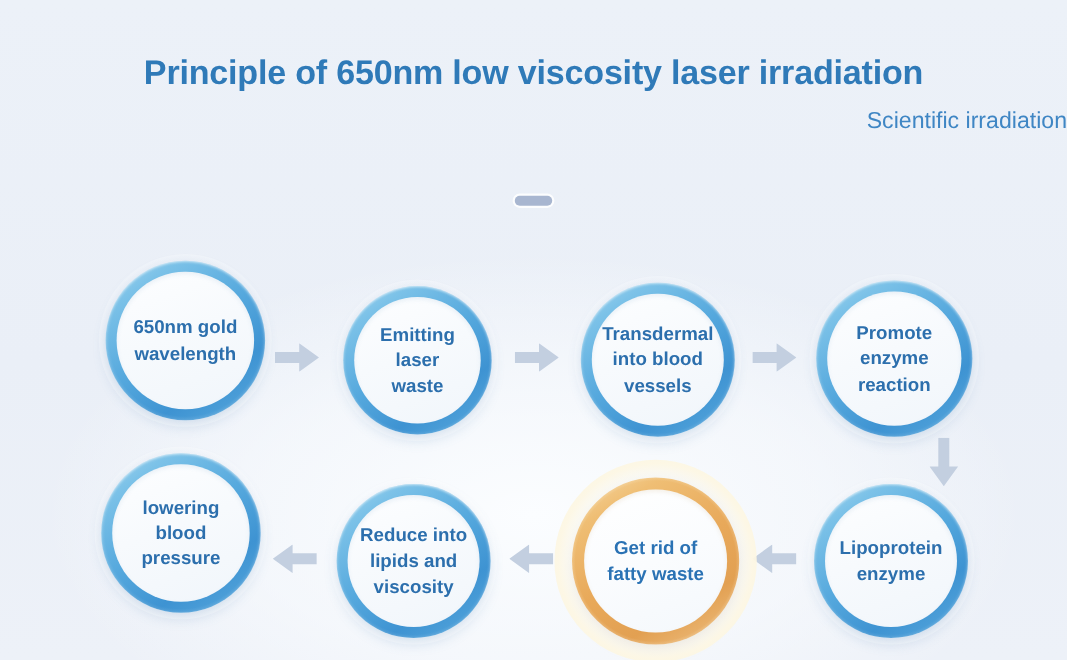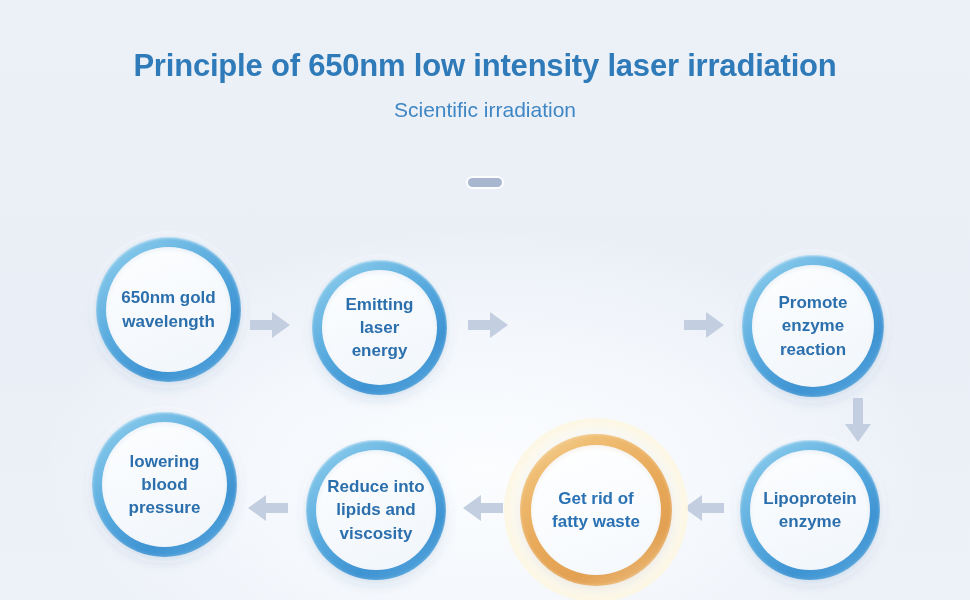--- a/index.html
+++ b/index.html
@@ -22,21 +22,21 @@
   .title {
     position:absolute; left:0; top:48px; width:970px;
     text-align:center;
     font-size:31px; font-weight:bold;
     letter-spacing:-0.2px;
     color:#2f7ab8;
     white-space:nowrap;
   }
   .subtitle {
     position:absolute; left:0; top:98px; width:970px;
-    text-align:center;
+    text-align:right;
     font-size:21px; font-weight:normal;
     color:#3f86c4;
   }
   .divider {
     position:absolute; left:468px; top:178px;
     width:34px; height:9px;
     border-radius:5px;
     background:#a8b6d0;
     box-shadow:0 0 0 2px rgba(255,255,255,0.85);
   }
@@ -117,47 +117,52 @@
     position:absolute;
     width:26px; height:44px;
   }
   .arrow-down svg { display:block; width:100%; height:100%; }
 </style>
 </head>
 <body>
 
 <div id="stage">
 
-  <div class="title">Principle of 650nm low intensity laser irradiation</div>
+  <div class="title">Principle of 650nm low viscosity laser irradiation</div>
   <div class="subtitle">Scientific irradiation</div>
   <div class="divider"></div>
 
   <div class="node blue" style="left:96px; top:237px; width:145px; height:145px;">
     <div class="label">650nm gold
 wavelength</div>
   </div>
 
   <div class="arrow" style="left:250px; top:312px;">
     <svg viewBox="0 0 40 26">
         <path d="M0 8 H22 V0 L40 13 L22 26 V18 H0 Z" fill="#c3cfe0"></path>
       </svg>
   </div>
 
   <div class="node blue" style="left:312px; top:260px; width:135px; height:135px;">
     <div class="label">Emitting
 laser
-energy</div>
+waste</div>
   </div>
 
   <div class="arrow" style="left:468px; top:312px;">
     <svg viewBox="0 0 40 26">
         <path d="M0 8 H22 V0 L40 13 L22 26 V18 H0 Z" fill="#c3cfe0"></path>
       </svg>
   </div>
 
+  <div class="node blue" style="left:528px; top:257px; width:140px; height:140px;">
+    <div class="label">Transdermal
+into blood
+vessels</div>
+  </div>
 
   <div class="arrow" style="left:684px; top:312px;">
     <svg viewBox="0 0 40 26">
         <path d="M0 8 H22 V0 L40 13 L22 26 V18 H0 Z" fill="#c3cfe0"></path>
       </svg>
   </div>
 
   <div class="node blue" style="left:742px; top:255px; width:142px; height:142px;">
     <div class="label">Promote
 enzyme

